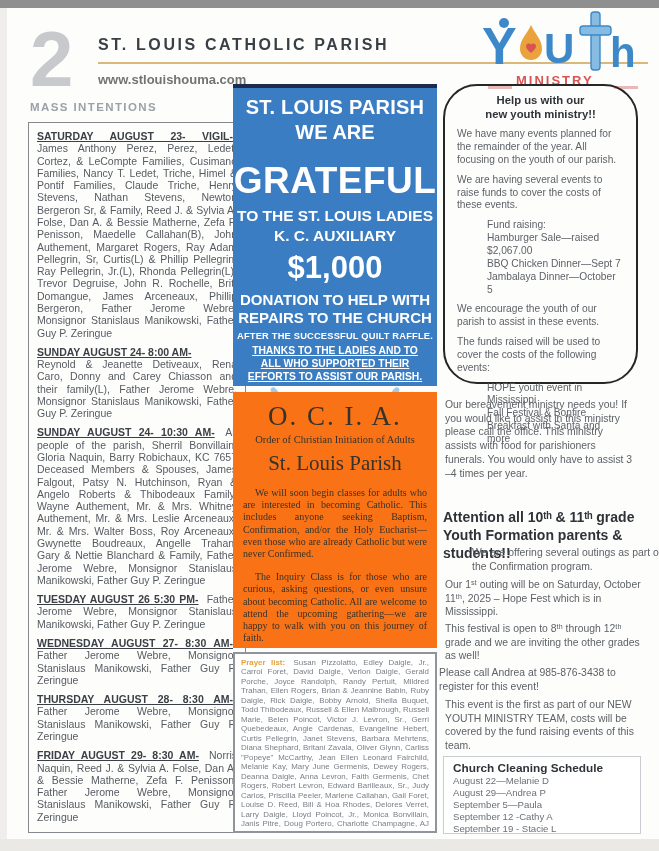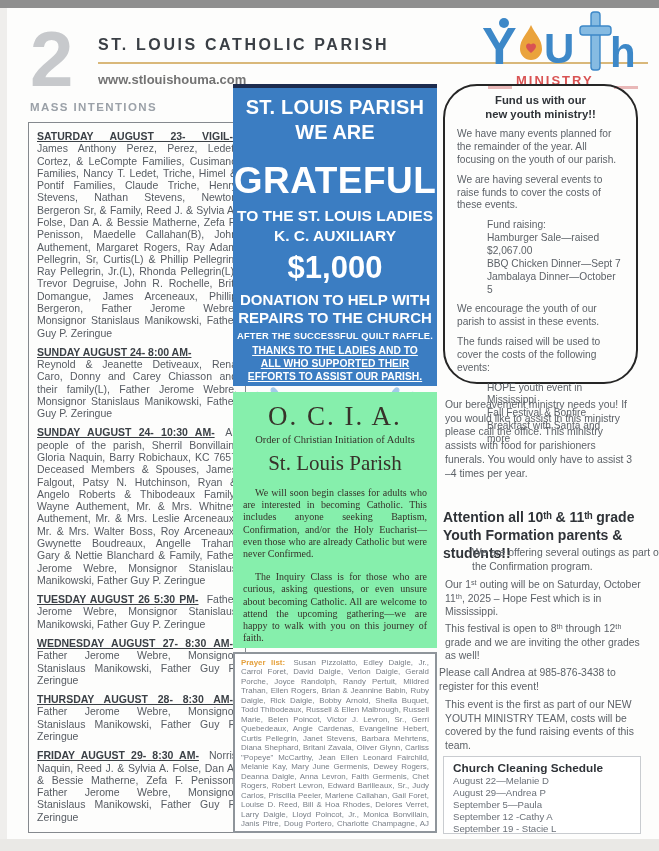--- a/index.html
+++ b/index.html
@@ -44,21 +44,21 @@
   .bb3{font-size:37px;letter-spacing:.5px;margin-top:16px;}
   .bb4{font-size:15.5px;margin-top:5px;}
   .bb5{font-size:15.5px;margin-top:2px;}
   .bb-amt{font-size:31px;margin-top:5px;}
   .bb6{font-size:15px;margin-top:5px;}
   .bb7{font-size:15px;margin-top:1px;}
   .bb8{font-size:9.3px;margin-top:5px;letter-spacing:.2px;}
   .bb9{font-size:10.3px;margin-top:4px;line-height:1.25;padding:0 14px;text-decoration:underline;}
 
   
-  .ociabox{left:233px;top:392px;width:204px;height:256px;background:#86efac;box-sizing:border-box;
+  .ociabox{left:233px;top:392px;width:204px;height:256px;background:#f97316;box-sizing:border-box;
            font-family:"Liberation Serif",serif;color:#37322a;text-align:center;padding-top:9px;}
   .ocia-title{font-size:27px;letter-spacing:2px;}
   .ocia-sub{font-size:10.5px;margin-top:2px;}
   .ocia-parish{font-size:21px;margin-top:6px;}
   .ocia-p{font-size:10px;line-height:1.22;text-align:justify;text-indent:12px;
           padding:0 10px;margin-top:11px;}
 
   
   .prayerbox{left:233px;top:652px;width:204px;height:181px;border:2px solid #8f959b;background:#fff;
              box-sizing:border-box;padding:4px 6px;font-size:7.9px;line-height:1.2;
@@ -188,21 +188,21 @@
     <div class="ocia-p">The Inquiry Class is for those who are curious, asking questions, or even unsure about becoming Catholic. All are welcome to attend the upcoming gathering—we are happy to walk with you on this journey of faith.</div>
     <div class="ocia-p">Meeting time will be announced soon. If you prefer, we can also meet individually to answer your questions.</div>
   </div>
 
   <div class="abs prayerbox">
     <span class="plabel">Prayer list:</span>
     <span>Susan Pizzolatto, Edley Daigle, Jr., Carrol Foret, David Daigle, Verlon Daigle, Gerald Porche, Joyce Randolph, Randy Pertuit, Mildred Trahan, Ellen Rogers, Brian &amp; Jeannine Babin, Ruby Daigle, Rick Daigle, Bobby Arnold, Sheila Buquet, Todd Thibodeaux, Russell &amp; Ellen Malbrough, Russell Marie, Belen Poincot, Victor J. Levron, Sr., Gerri Quebedeaux, Angie Cardenas, Evangeline Hebert, Curtis Pellegrin, Janet Stevens, Barbara Mehrtens, Diana Shephard, Britani Zavala, Oliver Glynn, Carliss "Popeye" McCarthy, Jean Ellen Leonard Fairchild, Melanie Kay, Mary June Germenis, Dewey Rogers, Deanna Daigle, Anna Levron, Faith Germenis, Chet Rogers, Robert Levron, Edward Barilleaux, Sr., Judy Carlos, Priscilla Peeler, Marlene Callahan, Gail Foret, Louise D. Reed, Bill &amp; Hoa Rhodes, Delores Verret, Larry Daigle, Lloyd Poincot, Jr., Monica Bonvillain, Janis Pitre, Doug Portero, Charlotte Champagne, AJ and Joyce Duet, Daniel Duet, Eric Foret, Carmen Rogers, Gwendolyn Macalusa, Pat Thibodeaux, Victor J Levron, Sr. Frank Chaisson, All parishioners of St. Louis Parish.</span>
   </div>
 
   <div class="abs youthbox">
-    <div class="yb-title">Fund us with our</div>
+    <div class="yb-title">Help us with our</div>
     <div class="yb-title">new youth ministry!!</div>
     <div class="yb-p">We have many events planned for the remainder of the year.  All focusing on the youth of our parish.</div>
     <div class="yb-p">We are having several events to raise funds to cover the costs of these events.</div>
     <div class="yb-p yb-line">Fund raising:</div>
     <div class="yb-line">Hamburger Sale—raised $2,067.00</div>
     <div class="yb-line">BBQ Chicken Dinner—Sept 7</div>
     <div class="yb-line">Jambalaya Dinner—October 5</div>
     <div class="yb-p">We encourage the youth of our parish to assist in these events.</div>
     <div class="yb-p">The funds raised will be used to cover the costs of the following events:</div>
     <div class="yb-p yb-line">HOPE youth event in Mississippi</div>

